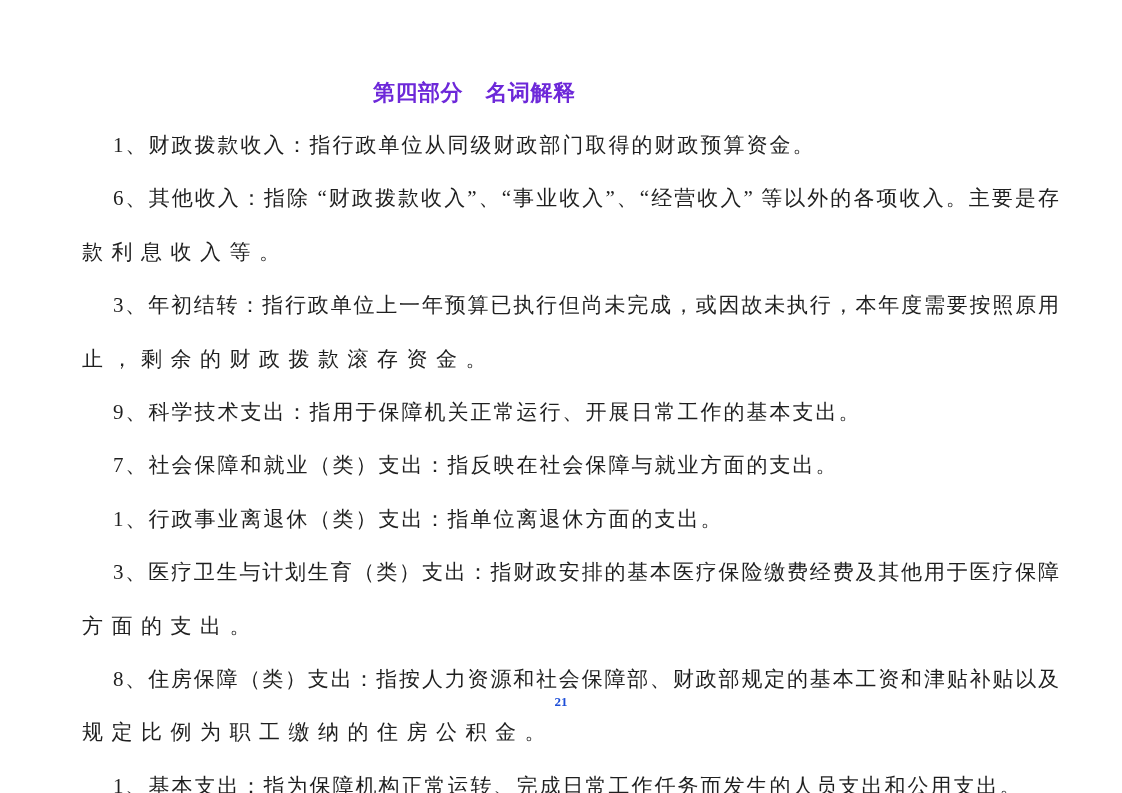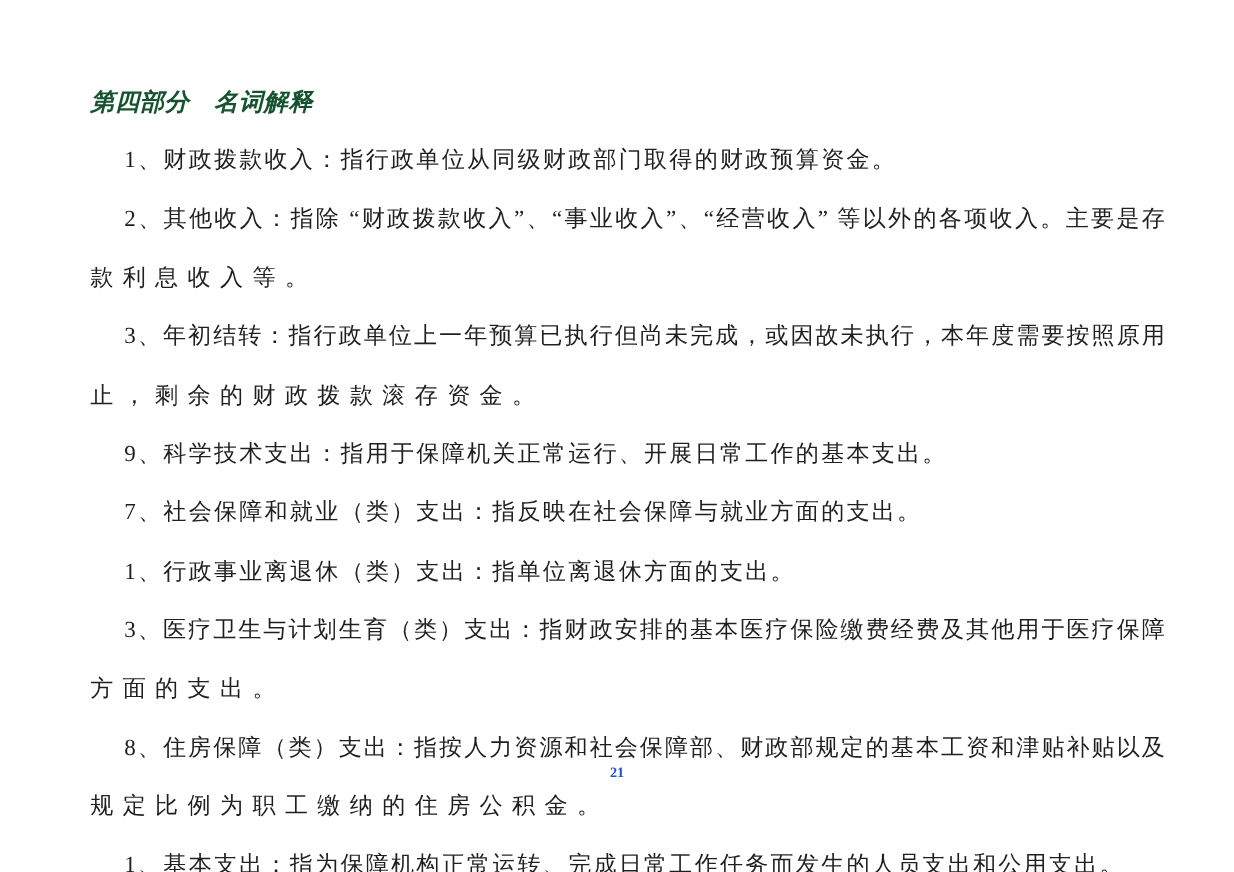--- a/index.html
+++ b/index.html
@@ -18,25 +18,25 @@
   }
   .content {
     position: absolute;
     left: 82px;
     top: 73px;
     width: 978px;
   }
   .doc-title {
     font-size: 22px;
     font-weight: bold;
-    color: #14532d;
+    color: #6d28d9;
     line-height: 40px;
+    margin-left: 291px;
     letter-spacing: 0.5px;
     white-space: pre;
-    font-style: italic;
   }
   .line {
     font-size: 21px;
     line-height: 41.4px;
     white-space: nowrap;
     margin-top: 12px;
   }
   .line.full {
     white-space: normal;
     text-align: justify;
@@ -64,21 +64,21 @@
   }
 </style>
 </head>
 <body>
 
 <div class="page">
   <div class="content">
     <div class="doc-title">第四部分　名词解释</div>
     <div>
         <div class="line normal indent">1、财政拨款收入：指行政单位从同级财政部门取得的财政预算资金。</div>
-        <div class="line full indent">2、其他收入：指除 “财政拨款收入”、“事业收入”、“经营收入” 等以外的各项收入。主要是存</div>
+        <div class="line full indent">6、其他收入：指除 “财政拨款收入”、“事业收入”、“经营收入” 等以外的各项收入。主要是存</div>
         <div class="line wide">款利息收入等。</div>
         <div class="line full indent">3、年初结转：指行政单位上一年预算已执行但尚未完成，或因故未执行，本年度需要按照原用</div>
         <div class="line wide">止，剩余的财政拨款滚存资金。</div>
         <div class="line normal indent">9、科学技术支出：指用于保障机关正常运行、开展日常工作的基本支出。</div>
         <div class="line normal indent">7、社会保障和就业（类）支出：指反映在社会保障与就业方面的支出。</div>
         <div class="line normal indent">1、行政事业离退休（类）支出：指单位离退休方面的支出。</div>
         <div class="line full indent">3、医疗卫生与计划生育（类）支出：指财政安排的基本医疗保险缴费经费及其他用于医疗保障</div>
         <div class="line wide">方面的支出。</div>
         <div class="line full indent">8、住房保障（类）支出：指按人力资源和社会保障部、财政部规定的基本工资和津贴补贴以及</div>
         <div class="line wide">规定比例为职工缴纳的住房公积金。</div>

